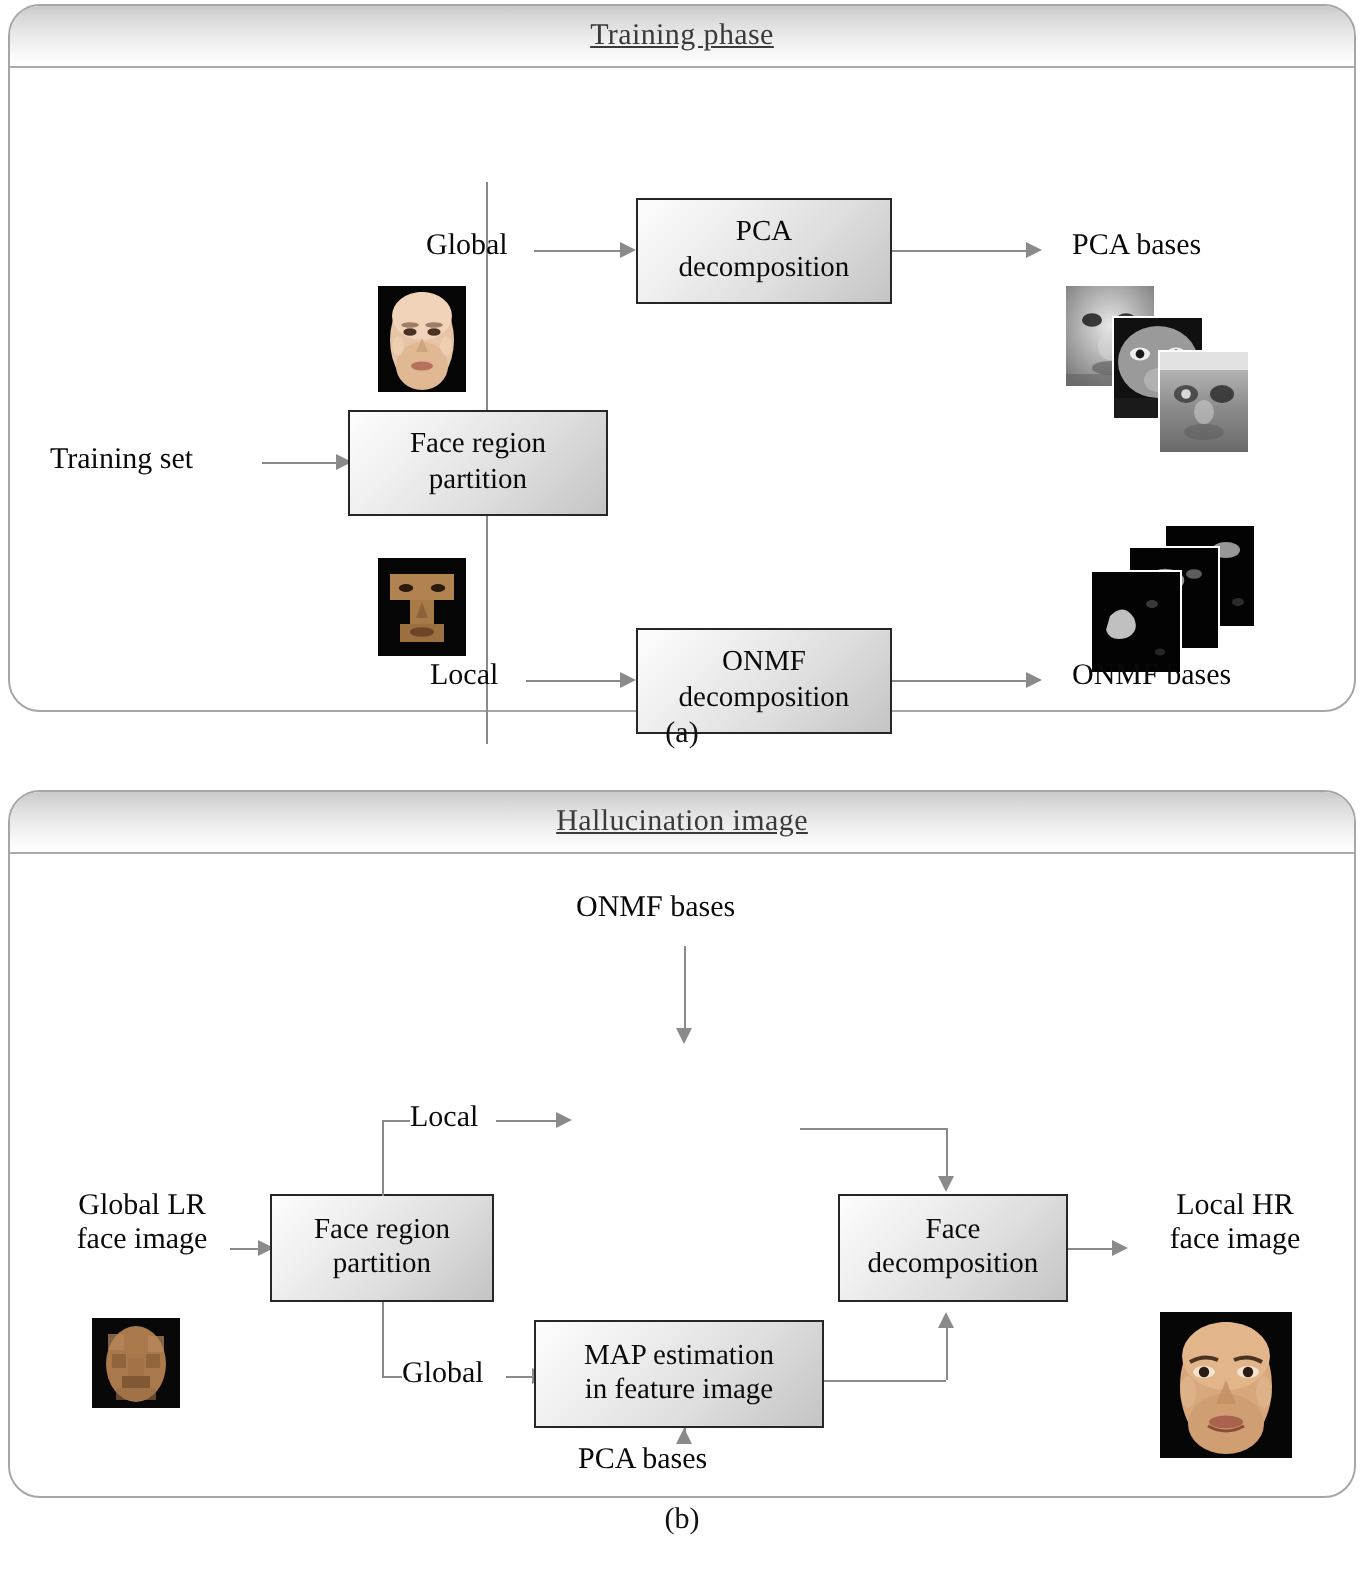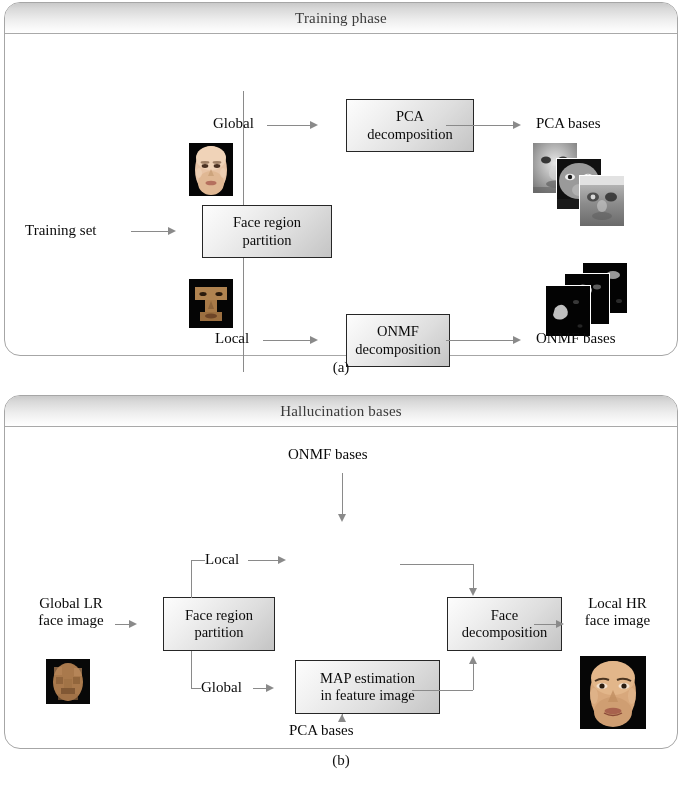--- a/index.html
+++ b/index.html
@@ -39,20 +39,21 @@
     background: linear-gradient(to bottom, #c9c9c9 0%, #d8d8d8 18%, #ededed 55%, #fafafa 85%, #ffffff 100%);
     display: flex;
     align-items: center;
     justify-content: center;
     box-sizing: border-box;
   }
   .panel-title {
     font-size: 15px;
     color: #3a3a3a;
     letter-spacing: .2px;
+    text-decoration: underline;
   }
 
   .panel-body {
     position: absolute;
     top: 32px; left: 0; right: 0; bottom: 0;
   }
 
   .caption {
     position: absolute;
     width: 100%;
@@ -70,21 +71,20 @@
     background: linear-gradient(135deg, #fdfdfd 0%, #f0f0f0 28%, #dedede 62%, #c4c4c4 100%);
     display: flex;
     align-items: center;
     justify-content: center;
     text-align: center;
     font-size: 14.5px;
     line-height: 1.18;
     color: #0a0a0a;
     box-sizing: border-box;
     padding: 2px 4px;
-    margin-left: 28px;
   }
 
   
   .lbl {
     position: absolute;
     font-size: 15px;
     color: #0a0a0a;
     white-space: nowrap;
     line-height: 1.15;
   }
@@ -277,40 +277,40 @@
           <ellipse cx="30" cy="16" rx="3" ry="2" fill="#7a7a7a" opacity=".45"></ellipse>
           <ellipse cx="34" cy="40" rx="2.6" ry="1.8" fill="#5a5a5a" opacity=".4"></ellipse>
         </svg>
       </div>
     </div>
 
     <div class="lbl" style="left:210px; top:295px;">Local</div>
     <div class="hline" style="left:258px; top:305px; width:48px;"></div>
     <div class="arrowhead right" style="left:305px; top:301px;"></div>
 
-    <div class="pbox" id="a-onmf" style="left:313px; top:279px; width:104px; height:53px;">
+    <div class="pbox" id="a-onmf" style="left:313px; top:279px; width:128px; height:53px;">
       <span>
         <span>ONMF</span><br>
         <span>decomposition</span>
       </span>
     </div>
 
     <div class="hline" style="left:441px; top:305px; width:68px;"></div>
     <div class="arrowhead right" style="left:508px; top:301px;"></div>
     <div class="lbl" style="left:531px; top:295px;">ONMF bases</div>
 
   </div>
 </div>
 
 <div class="caption" id="caption-a">(a)</div>
 
 <div class="panel" id="panel-b">
 
   <div class="panel-header">
-    <span class="panel-title">Hallucination bases</span>
+    <span class="panel-title">Hallucination image</span>
   </div>
 
   <div class="panel-body">
 
     <div class="lbl" style="left:283px; top:18px;">ONMF bases</div>
     <div class="vline" style="left:337px; top:45px; height:43px;"></div>
     <div class="arrowhead down" style="left:333px; top:86px;"></div>
 
     <div class="lbl center" style="left:16px; top:167px; width:100px;">
       <span>Global LR</span><br>

